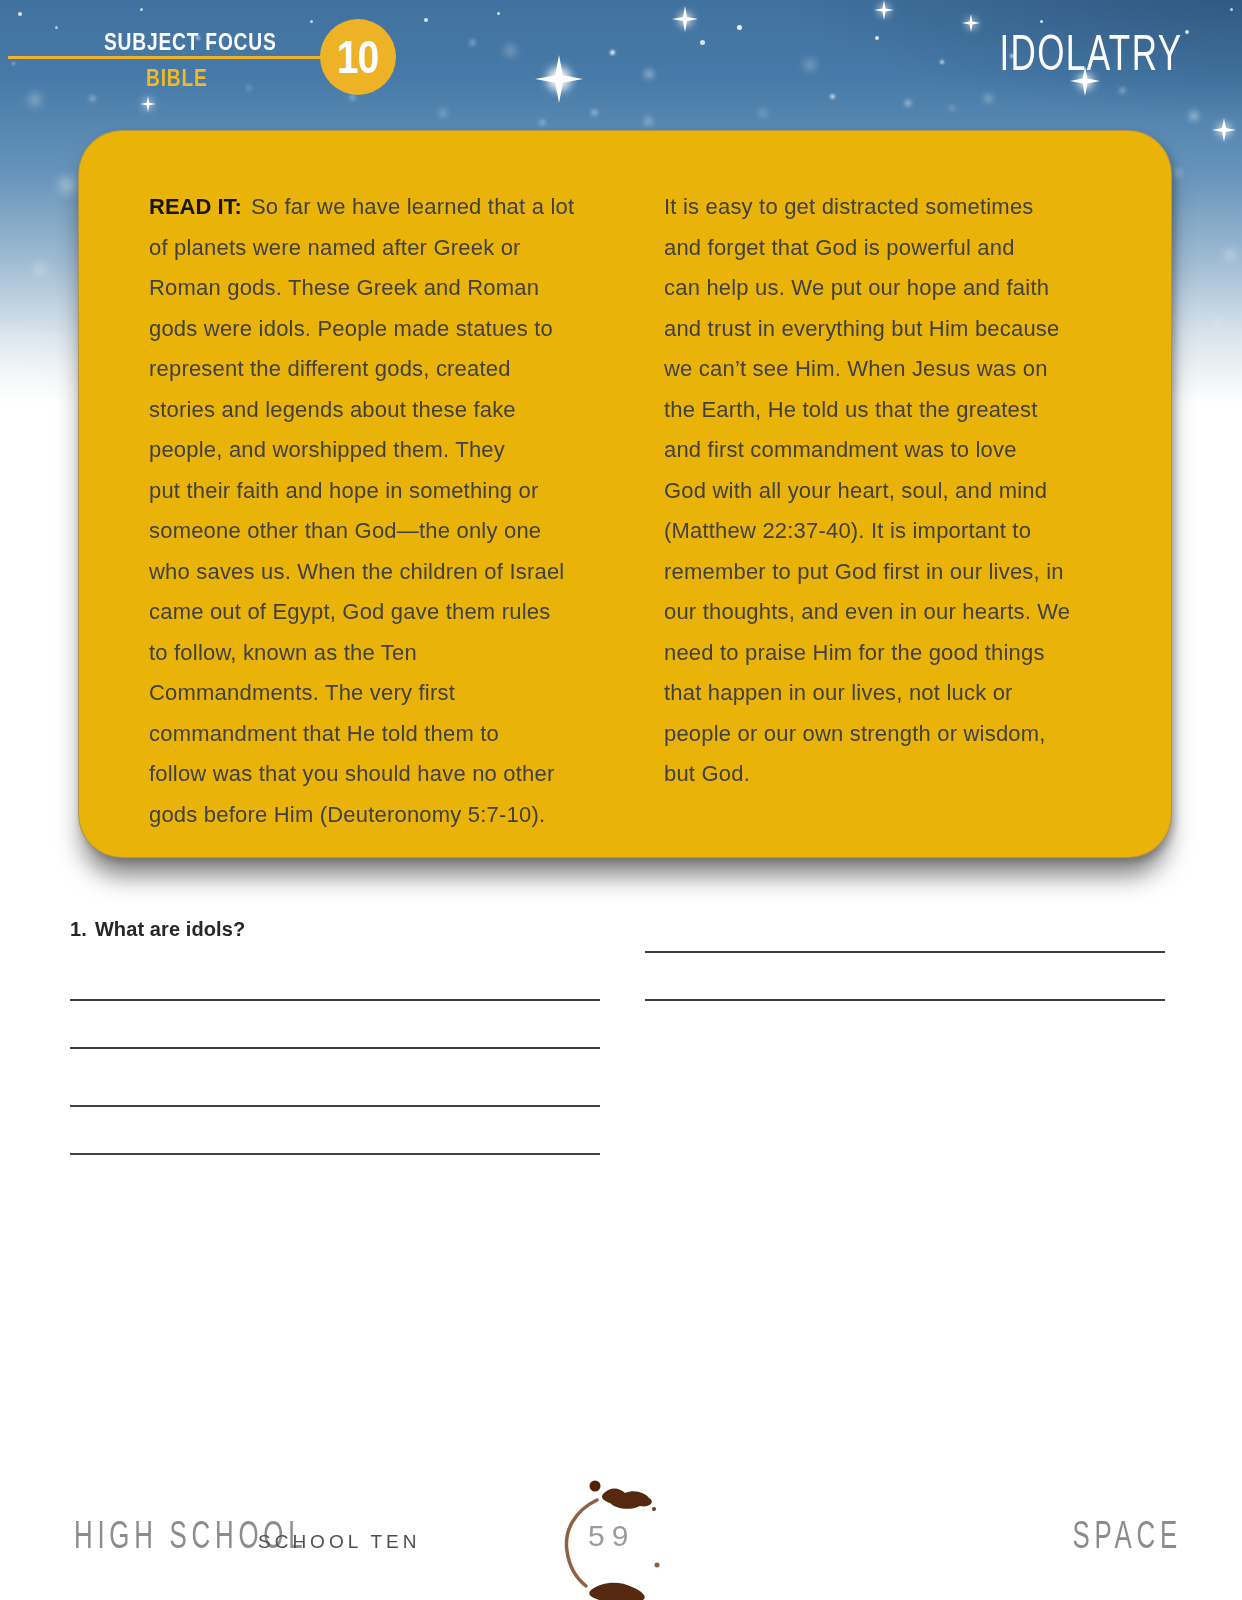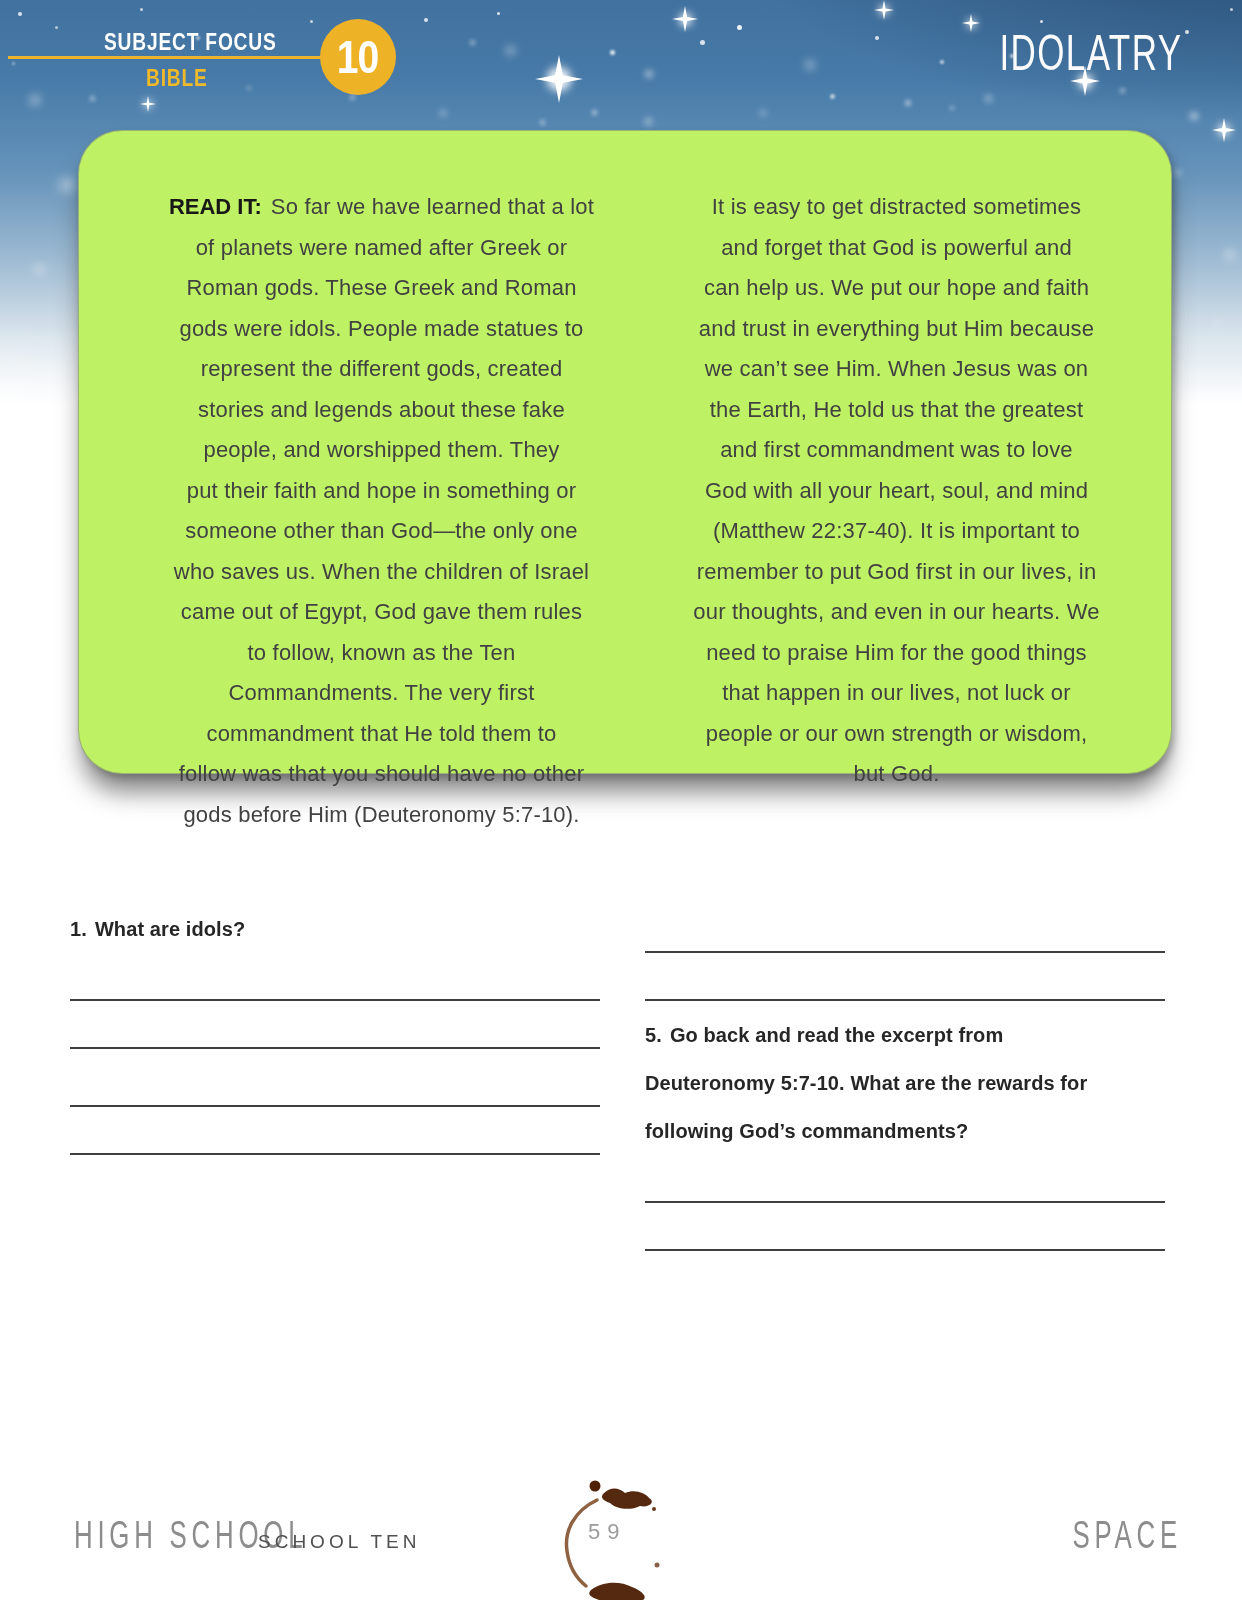--- a/index.html
+++ b/index.html
@@ -24,24 +24,24 @@
   .yellow-line{position:absolute;left:8px;top:56px;width:314px;height:3px;background:#edb32a;}
   .subject-name{position:absolute;left:146px;top:64px;color:#f0b929;font-weight:bold;font-size:24px;
            letter-spacing:1px;transform:scaleX(.8);transform-origin:left center;white-space:nowrap;}
   .badge{position:absolute;left:320px;top:19px;width:76px;height:76px;border-radius:50%;
          background:#eeb227;display:flex;align-items:center;justify-content:center;}
   .badge span{color:#fff;font-weight:bold;font-size:46px;transform:scaleX(.85);letter-spacing:-1px;}
   .page-title{position:absolute;right:60px;top:24px;color:#fbfbfd;font-size:50px;font-weight:500;
          letter-spacing:2px;transform:scaleX(.7);transform-origin:right center;white-space:nowrap;}
 
   
-  .card{position:absolute;left:78px;top:130px;width:1094px;height:644px;background:#bef264;
+  .card{position:absolute;left:78px;top:130px;width:1094px;height:728px;background:#eab308;
         border-radius:44px;border:1px solid rgba(125,125,125,.55);
         box-shadow:0 22px 24px -4px rgba(35,35,35,.55),3px 4px 7px rgba(0,0,0,.22);
-        box-sizing:border-box;padding:56px 50px 0 70px;display:flex;gap:50px;z-index:2;text-align:center;}
+        box-sizing:border-box;padding:56px 50px 0 70px;display:flex;gap:50px;z-index:2;}
   .read-col{margin:0;width:465px;flex:0 0 auto;font-size:22px;line-height:40.5px;color:#414141;
         letter-spacing:.2px;}
   .read-body{white-space:pre-line;}
   .read-label{font-weight:bold;color:#171717;letter-spacing:0;margin-right:9px;}
 
   
   .questions{position:absolute;left:0;top:905px;width:1242px;box-sizing:border-box;
              padding:0 70px 0 70px;display:flex;gap:45px;}
   .q-col{flex:0 0 auto;}
   .q-col.left{width:530px;}
@@ -52,21 +52,21 @@
   .answer-line{height:46px;border-bottom:2px solid #3f3f3f;}
 
   
   .footer-level{position:absolute;left:74px;top:1514px;color:#8c8c8c;font-size:38px;
         letter-spacing:7px;transform:scaleX(.68);transform-origin:left center;white-space:nowrap;}
   .footer-lesson{position:absolute;left:258px;top:1531px;color:#4f4f4f;font-size:19px;
         letter-spacing:4px;white-space:nowrap;}
   .footer-theme{position:absolute;right:60px;top:1514px;color:#8c8c8c;font-size:38px;
         letter-spacing:7px;transform:scaleX(.68);transform-origin:right center;white-space:nowrap;}
   .stain-wrap{position:absolute;left:545px;top:1478px;width:130px;height:122px;}
-  .page-number{position:absolute;left:588px;top:1519px;color:#9b9b9b;font-size:22px;
+  .page-number{position:absolute;left:588px;top:1519px;color:#9b9b9b;font-size:30px;
         letter-spacing:7px;}
 </style>
 </head>
 <body>
 
 <div class="sky" id="sky">
   <div class="eyebrow">SUBJECT FOCUS</div>
   <div class="yellow-line"></div>
   <div class="subject-name">BIBLE</div>
   <div class="badge">
@@ -169,27 +169,20 @@
       <div class="question">
         <div class="answer-line"></div>
         <div class="answer-line"></div>
       </div>
     </div>
   <div class="q-col right" id="q-col-right">
       <div class="question">
         <div class="answer-line"></div>
         <div class="answer-line"></div>
       </div>
-      <div class="question">
-        <div class="question-text"><span>5.</span><span class="q-body">Go back and read the excerpt from
-Deuteronomy 5:7-10. What are the rewards for
-following God’s commandments?</span></div>
-        <div class="answer-line"></div>
-        <div class="answer-line"></div>
-      </div>
     </div>
 </div>
 
 <div class="footer-level">HIGH SCHOOL</div>
 <div class="footer-lesson">SCHOOL TEN</div>
 <div class="stain-wrap">
   <svg width="130" height="122" viewBox="0 0 130 122">
     <path d="M 52 22 C 29 33 19 53 22 73 C 24 88 31 100 41 108" stroke="#7a4520" stroke-width="3.5" fill="none" opacity="0.85" stroke-linecap="round"></path>
     <circle cx="50" cy="8" r="5.5" fill="#4f2208"></circle>
     <path d="M 58 16 C 66 8 74 10 80 15 C 90 11 100 15 104 20 C 111 24 104 30 95 28 C 85 33 71 31 65 25 C 59 23 55 20 58 16 Z" fill="#54290f"></path>

